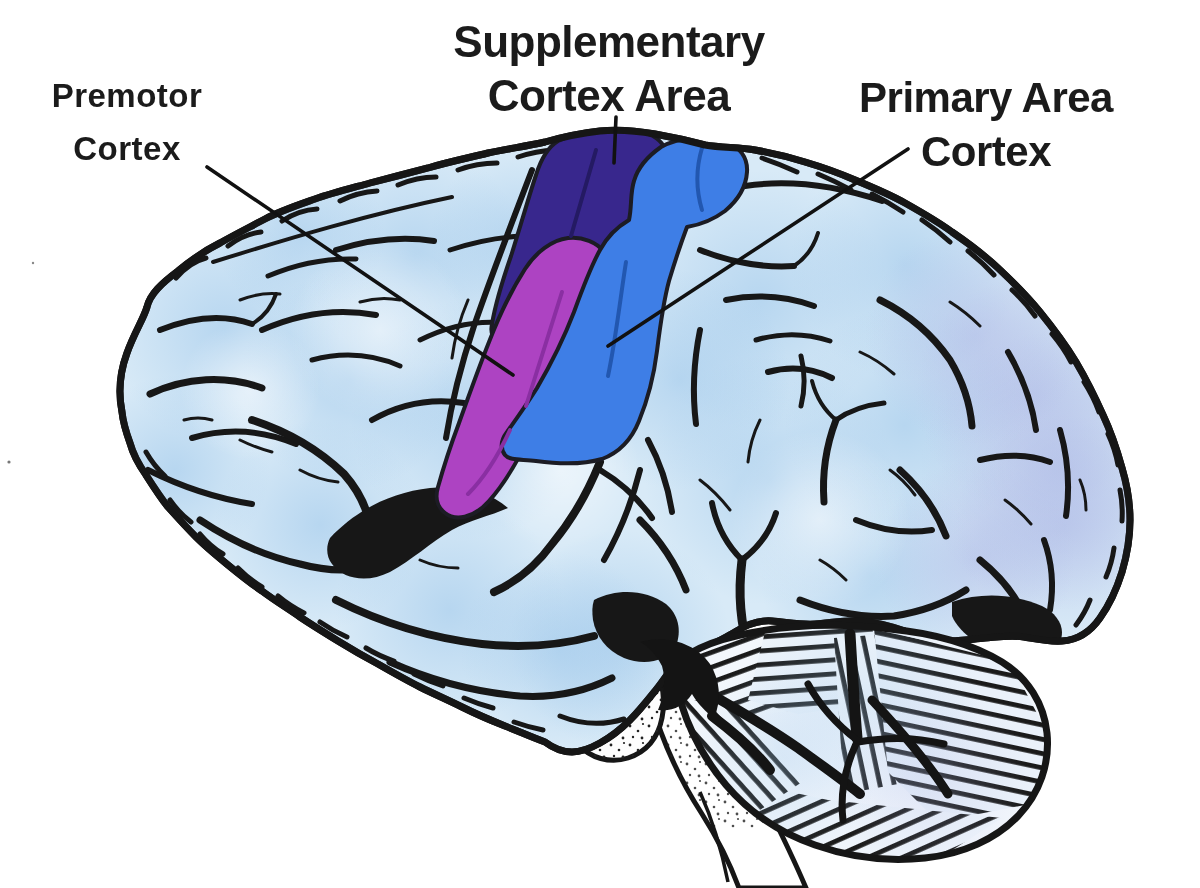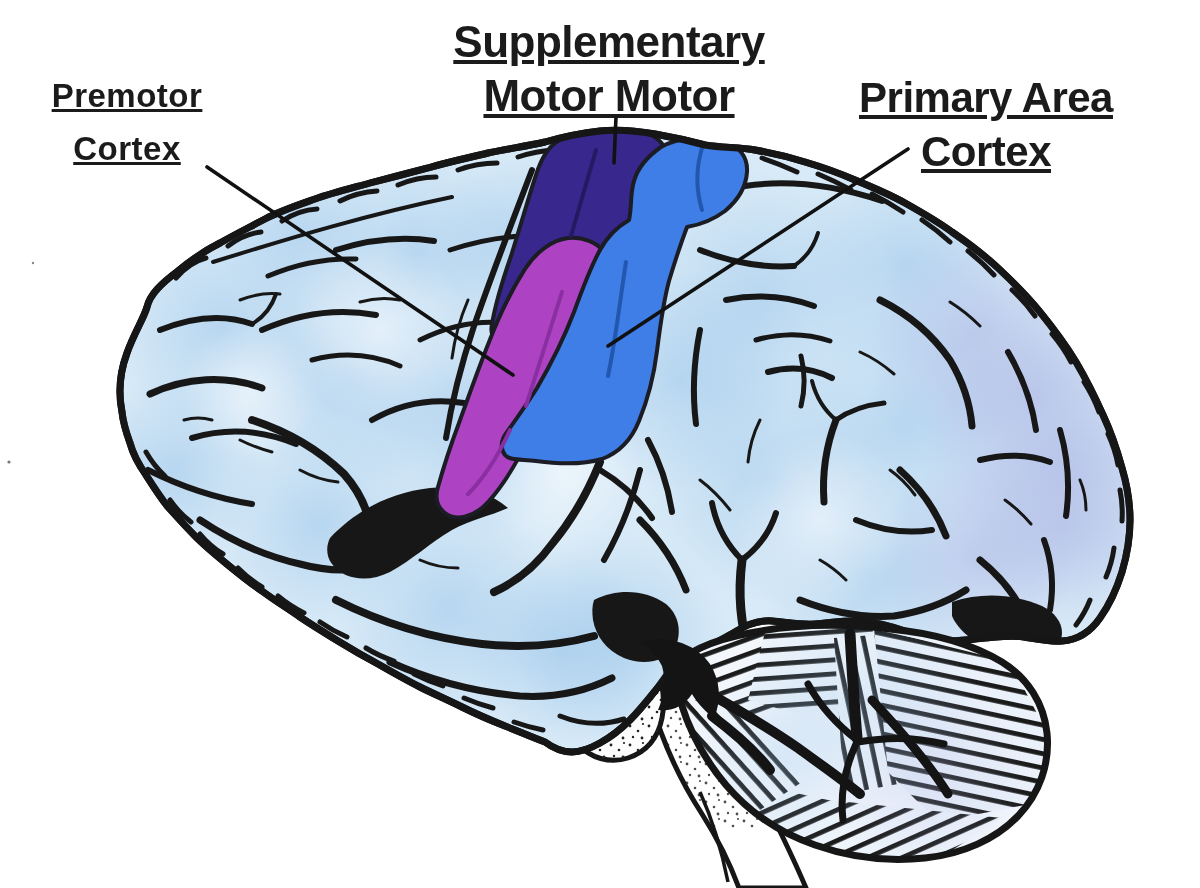--- a/index.html
+++ b/index.html
@@ -1,19 +1,19 @@
 <!DOCTYPE html>
 <html><head>
 <meta charset="utf-8">
 <style>
   html,body{margin:0;padding:0;background:#fff;}
   .stage{position:relative;width:1200px;height:888px;background:#fff;overflow:hidden;
          font-family:"Liberation Sans", sans-serif;}
   .stage svg{position:absolute;left:0;top:0;}
-  .lbl{position:absolute;text-align:center;font-weight:700;color:#1b1b1b;text-decoration:underline;}
+  .lbl{position:absolute;text-align:center;font-weight:700;color:#1b1b1b;}
   #lbl-premotor{left:-3px;top:69px;width:260px;font-size:33px;line-height:53px;letter-spacing:.5px;}
   #lbl-sma{left:409px;top:15px;width:400px;font-size:44px;line-height:54px;letter-spacing:-.5px;}
   #lbl-primary{left:811px;top:71px;width:350px;font-size:42px;line-height:54px;letter-spacing:-.5px;}
 </style>
 </head>
 <body>
 
 <div class="stage">
 <svg width="1200" height="888" viewBox="0 0 1200 888">
   <defs>
@@ -228,19 +228,19 @@
     <line x1="908" y1="149" x2="608" y2="346"></line>
   </g>
 </svg>
 
   <div class="lbl" id="lbl-premotor">
     <div>Premotor</div>
     <div>Cortex</div>
   </div>
   <div class="lbl" id="lbl-sma">
     <div>Supplementary</div>
-    <div>Motor Motor</div>
+    <div>Cortex Area</div>
   </div>
   <div class="lbl" id="lbl-primary">
     <div>Primary Area</div>
     <div>Cortex</div>
   </div>
 </div>
 
 </body></html>

